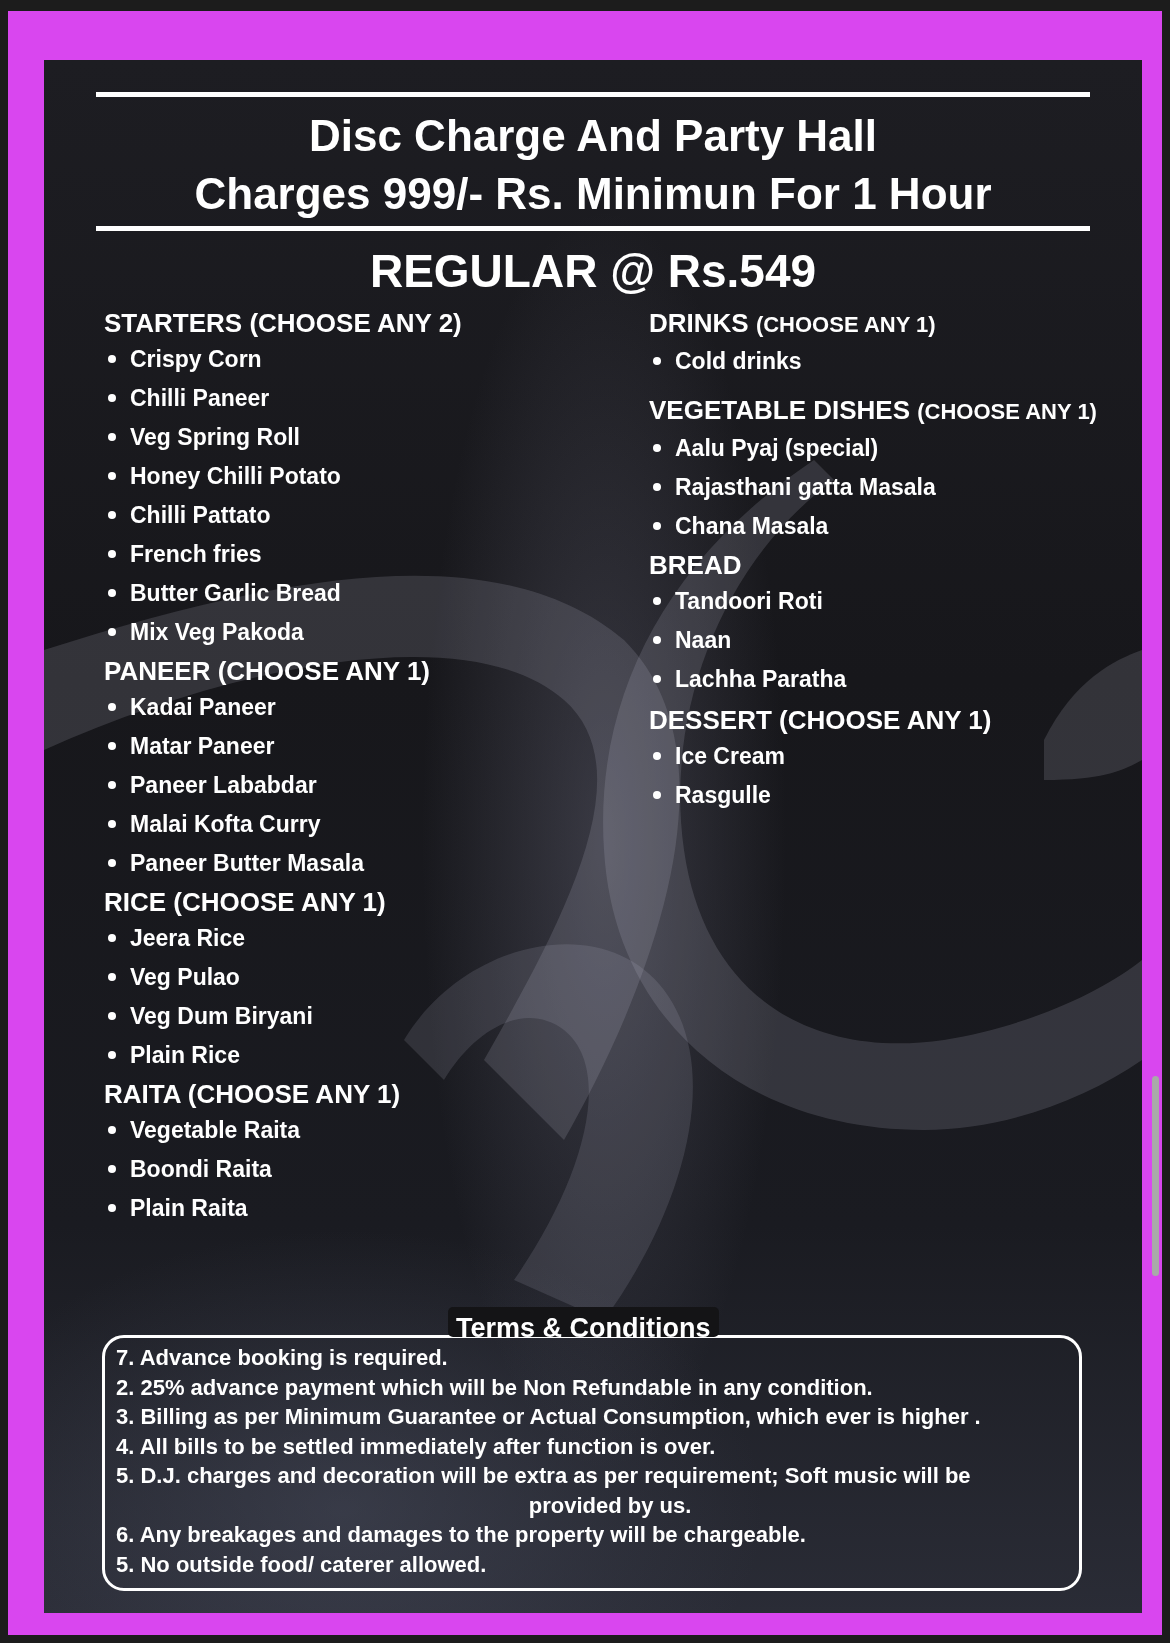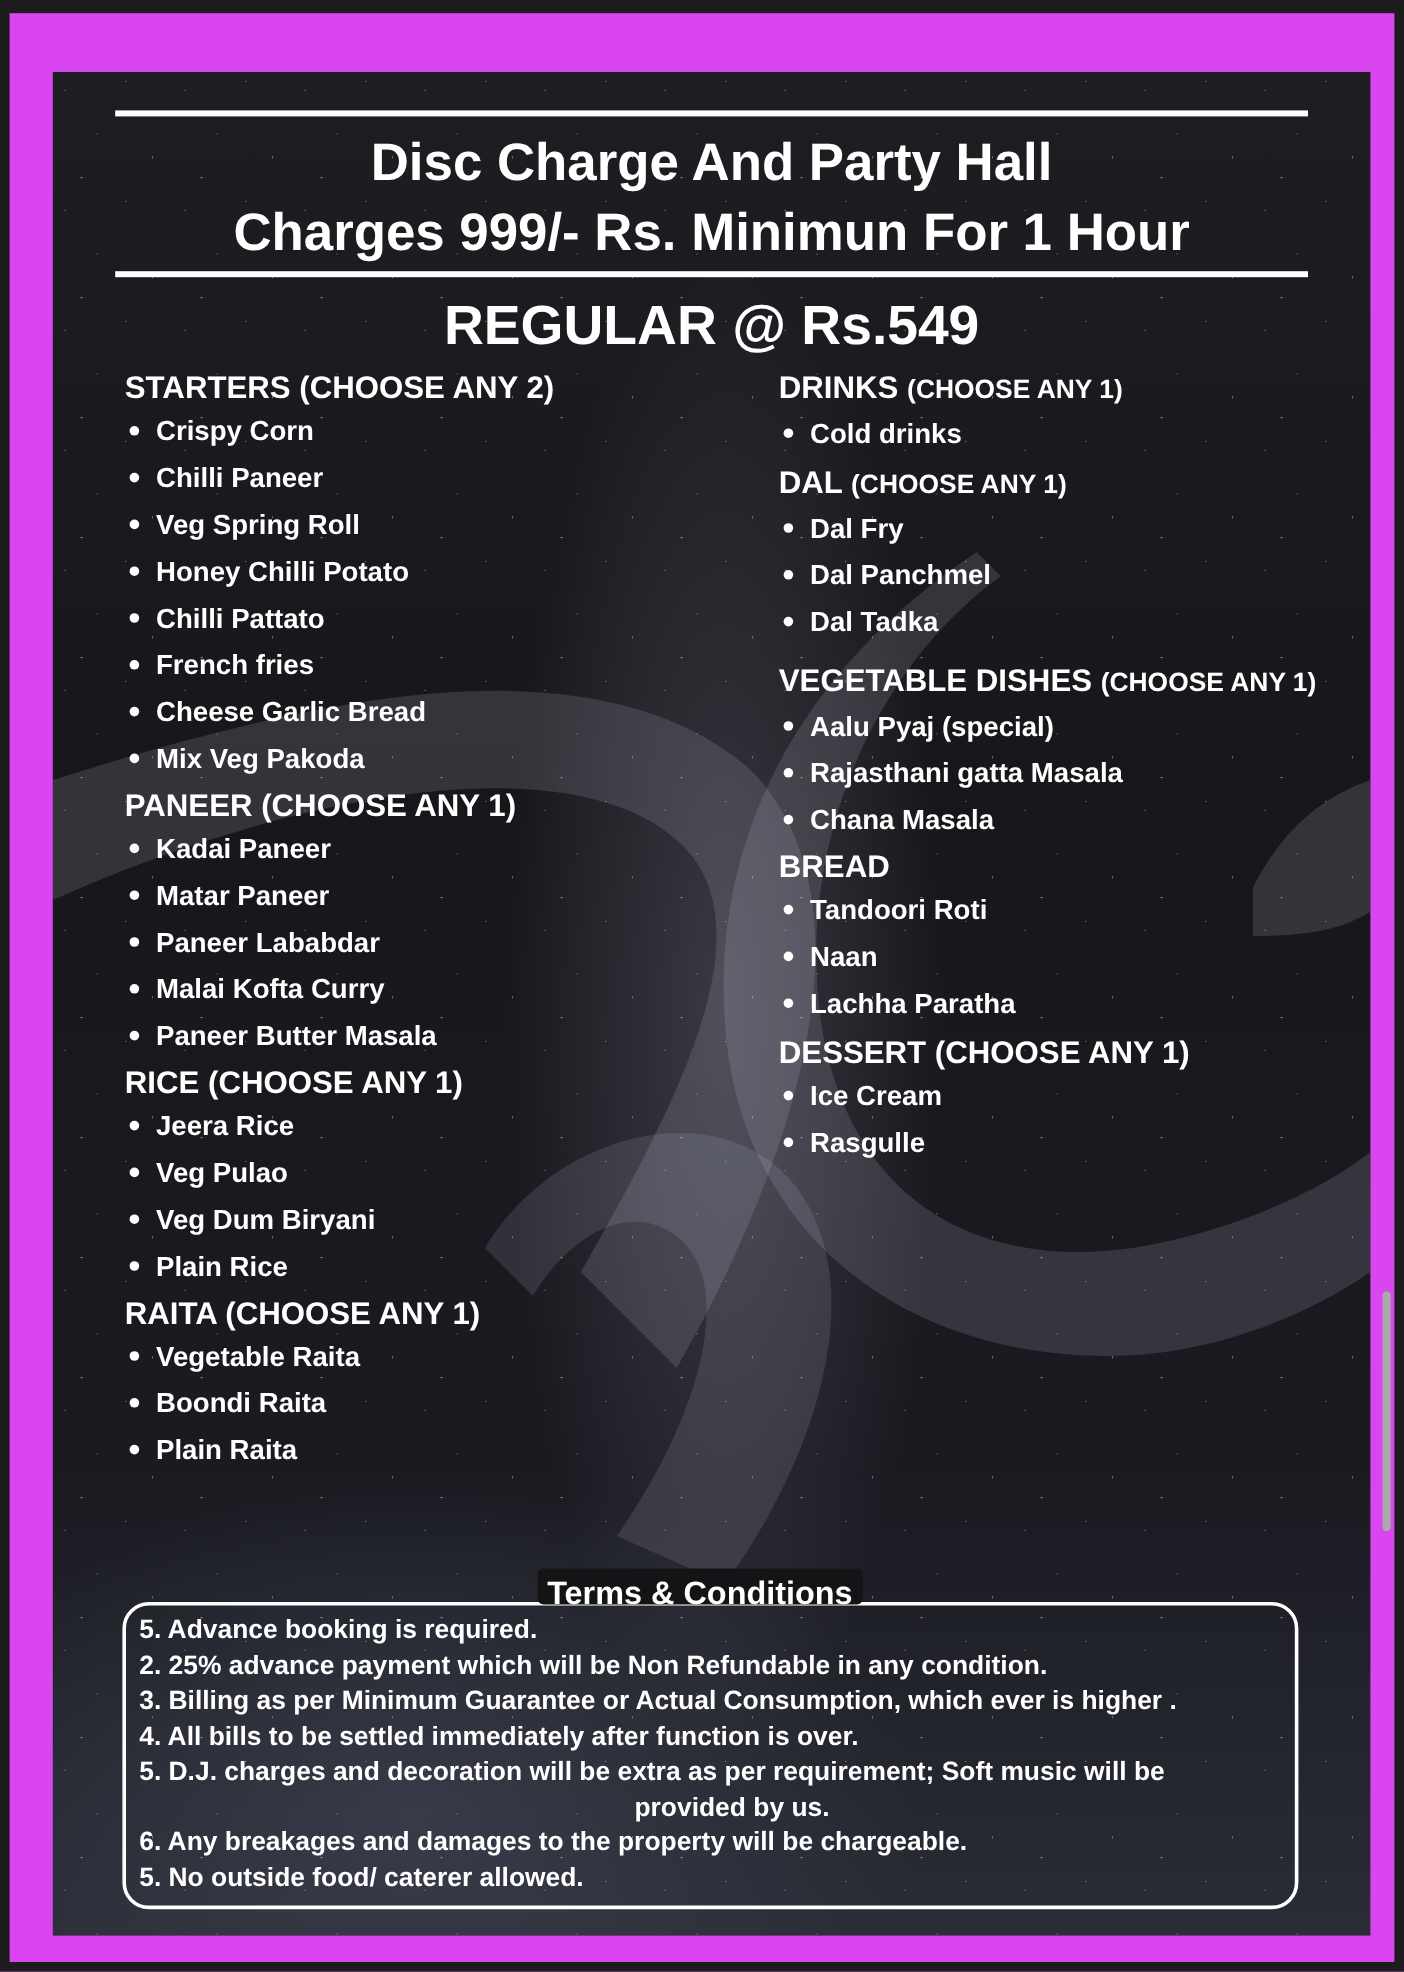--- a/index.html
+++ b/index.html
@@ -73,21 +73,21 @@
 
     <div class="col" style="left:60px; top:246px;">
       <div>
         <div class="sec-h">STARTERS (CHOOSE ANY 2)</div>
         <div class="item"><span class="dot"></span><span>Crispy Corn</span></div>
         <div class="item"><span class="dot"></span><span>Chilli Paneer</span></div>
         <div class="item"><span class="dot"></span><span>Veg Spring Roll</span></div>
         <div class="item"><span class="dot"></span><span>Honey Chilli Potato</span></div>
         <div class="item"><span class="dot"></span><span>Chilli Pattato</span></div>
         <div class="item"><span class="dot"></span><span>French fries</span></div>
-        <div class="item"><span class="dot"></span><span>Cheese Garlic Bread</span></div>
+        <div class="item"><span class="dot"></span><span>Butter Garlic Bread</span></div>
         <div class="item"><span class="dot"></span><span>Mix Veg Pakoda</span></div>
       </div>
       <div style="margin-top:2px">
         <div class="sec-h">PANEER (CHOOSE ANY 1)</div>
         <div class="item"><span class="dot"></span><span>Kadai Paneer</span></div>
         <div class="item"><span class="dot"></span><span>Matar Paneer</span></div>
         <div class="item"><span class="dot"></span><span>Paneer Lababdar</span></div>
         <div class="item"><span class="dot"></span><span>Malai Kofta Curry</span></div>
         <div class="item"><span class="dot"></span><span>Paneer Butter Masala</span></div>
       </div>
@@ -104,26 +104,20 @@
         <div class="item"><span class="dot"></span><span>Boondi Raita</span></div>
         <div class="item"><span class="dot"></span><span>Plain Raita</span></div>
       </div>
     </div>
 
     <div class="col" style="left:605px; top:246px;">
       <div>
         <div class="sec-h"><span>DRINKS</span> <span class="sub">(CHOOSE ANY 1)</span></div>
         <div class="item"><span class="dot"></span><span>Cold drinks</span></div>
       </div>
-      <div style="margin-top:4px">
-        <div class="sec-h"><span>DAL</span> <span class="sub">(CHOOSE ANY 1)</span></div>
-        <div class="item"><span class="dot"></span><span>Dal Fry</span></div>
-        <div class="item"><span class="dot"></span><span>Dal Panchmel</span></div>
-        <div class="item"><span class="dot"></span><span>Dal Tadka</span></div>
-      </div>
       <div style="margin-top:12px">
         <div class="sec-h"><span>VEGETABLE DISHES</span> <span class="sub">(CHOOSE ANY 1)</span></div>
         <div class="item"><span class="dot"></span><span>Aalu Pyaj (special)</span></div>
         <div class="item"><span class="dot"></span><span>Rajasthani gatta Masala</span></div>
         <div class="item"><span class="dot"></span><span>Chana Masala</span></div>
       </div>
       <div style="margin-top:2px">
         <div class="sec-h">BREAD</div>
         <div class="item"><span class="dot"></span><span>Tandoori Roti</span></div>
         <div class="item"><span class="dot"></span><span>Naan</span></div>
@@ -132,21 +126,21 @@
       <div style="margin-top:4px">
         <div class="sec-h">DESSERT (CHOOSE ANY 1)</div>
         <div class="item"><span class="dot"></span><span>Ice Cream</span></div>
         <div class="item"><span class="dot"></span><span>Rasgulle</span></div>
       </div>
     </div>
 
     <div class="tc-box"></div>
     <div class="tc-label">Terms &amp; Conditions</div>
     <div class="tc-list">
-      <div class="row">5. Advance booking is required.</div>
+      <div class="row">7. Advance booking is required.</div>
       <div class="row">2. 25% advance payment which will be Non Refundable in any condition.</div>
       <div class="row">3. Billing as per Minimum Guarantee or Actual Consumption, which ever is higher .</div>
       <div class="row">4. All bills to be settled immediately after function is over.</div>
       <div class="row">5. D.J. charges and decoration will be extra as per requirement; Soft music will be</div>
       <div class="row cont">provided by us.</div>
       <div class="row">6. Any breakages and damages to the property will be chargeable.</div>
       <div class="row">5. No outside food/ caterer allowed.</div>
     </div>
   </div>
 </div>

